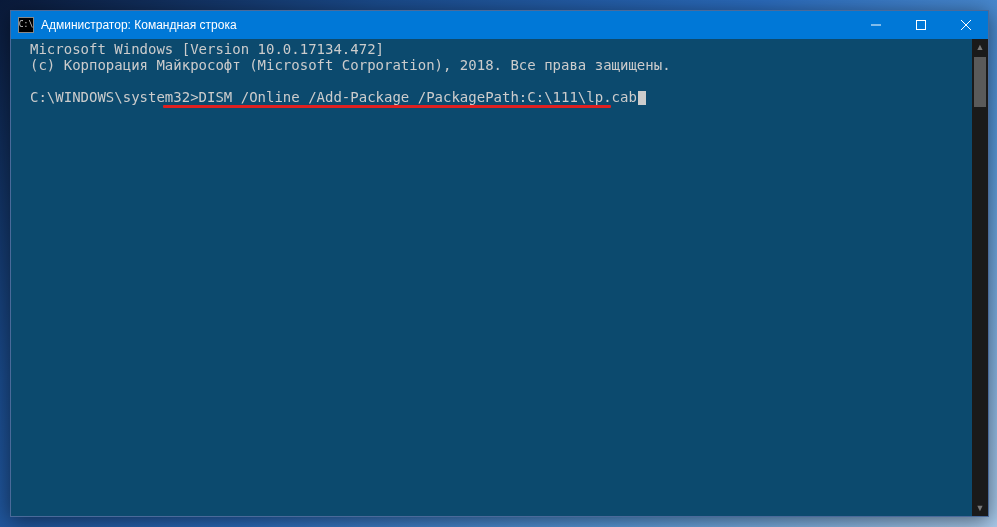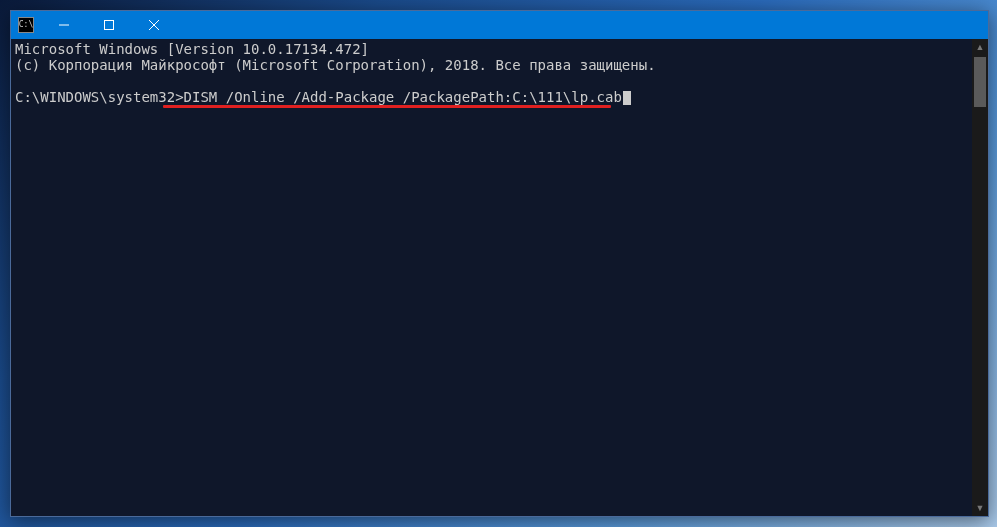--- a/index.html
+++ b/index.html
@@ -69,26 +69,26 @@
   }
   .win-btn svg { display:block; }
   .client-wrap {
     flex: 1;
     display: flex;
     background: #000;
     min-height: 0;
   }
   .terminal {
     flex: 1;
-    background: #0f172a;
+    background: #0c4a6e;
     color: #cccccc;
     font-family: Consolas, "Lucida Console", monospace;
     font-size: 14px;
     line-height: 16px;
-    padding: 2px 4px;
+    padding: 2px 19px;
     white-space: pre;
     overflow: hidden;
     position: relative;
   }
   .scrollbar {
     width: 16px;
     background: #1a1a1a;
     position: relative;
     flex-shrink: 0;
   }
@@ -127,20 +127,21 @@
 </style>
 </head>
 <body>
 
 <div class="desktop">
 
   <div class="window">
 
     <div class="titlebar">
       <div class="titlebar-icon">C:\</div>
+      <div class="titlebar-title">Администратор: Командная строка</div>
 
       <div class="win-btn" title="Minimize">
         <svg width="10" height="10" viewBox="0 0 10 10">
           <line x1="0" y1="5" x2="10" y2="5" stroke="#fff" stroke-width="1"></line>
         </svg>
       </div>
       <div class="win-btn" title="Maximize">
         <svg width="10" height="10" viewBox="0 0 10 10">
           <rect x="0.5" y="0.5" width="9" height="9" fill="none" stroke="#fff" stroke-width="1"></rect>
         </svg>

